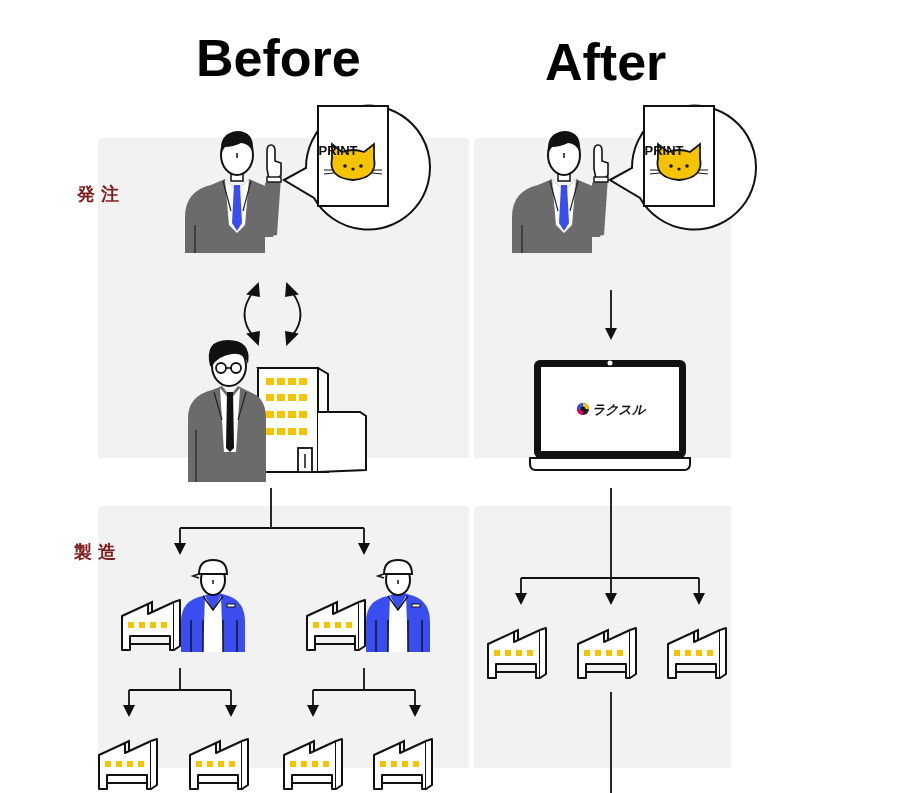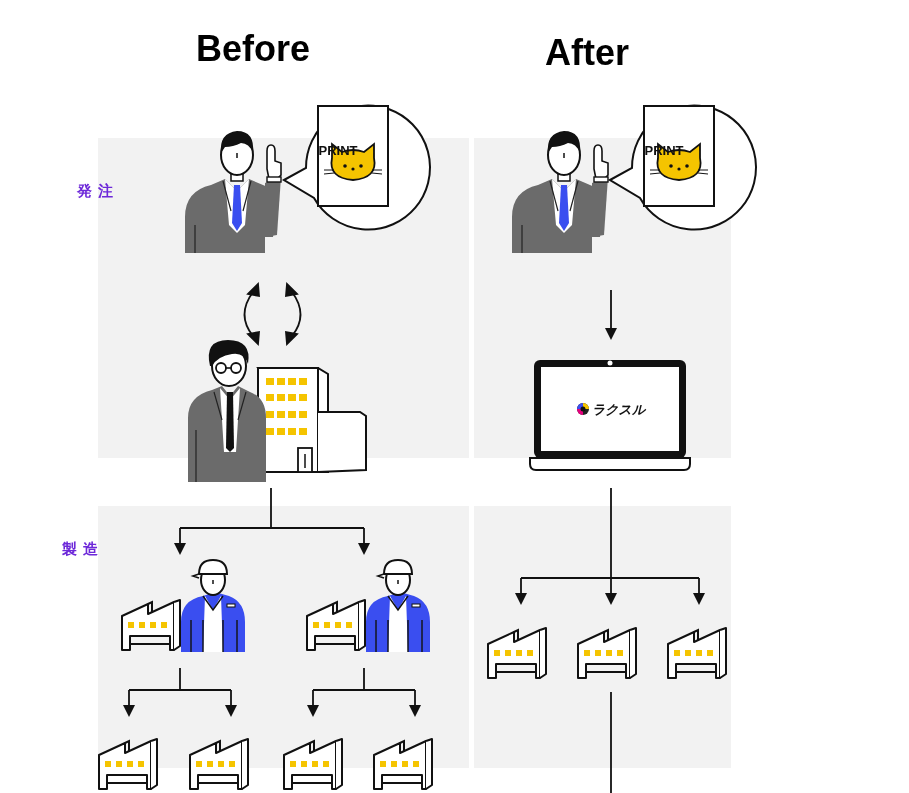--- a/index.html
+++ b/index.html
@@ -1,36 +1,36 @@
 <!DOCTYPE html>
 <html><head>
 <meta charset="utf-8">
 <style>
   html, body { margin: 0; padding: 0; background: #ffffff; }
   body { width: 909px; height: 793px; position: relative; overflow: hidden; font-family: "Liberation Sans", sans-serif; }
   .panel { position: absolute; background: #f2f2f2; }
-  .title { position: absolute; font-family: "Liberation Sans", sans-serif; font-weight: 700; font-size: 36px; color: #000; letter-spacing: 0px; }
-  .stage-label { position: absolute; font-family: "DejaVu Sans", sans-serif; font-weight: 700; font-size: 15px; color: #6d28d9; letter-spacing: 6px; }
+  .title { position: absolute; font-family: "Liberation Sans", sans-serif; font-weight: 700; font-size: 52px; color: #000; letter-spacing: 0px; }
+  .stage-label { position: absolute; font-family: "DejaVu Sans", sans-serif; font-weight: 700; font-size: 18px; color: #7f1d1d; letter-spacing: 6px; }
   svg.layer { position: absolute; left: 0; top: 0; }
   .print-text { font-family: "Liberation Sans", sans-serif; font-weight: 700; font-size: 13px; fill: #111; }
   .logo-text { font-family: "DejaVu Sans", sans-serif; font-weight: 700; font-size: 13px; fill: #111; font-style: italic; }
 </style>
 </head>
 <body>
 
 <div class="panel" style="left:98px; top:138px; width:371px; height:320px;"></div>
 <div class="panel" style="left:474px; top:138px; width:257px; height:320px;"></div>
 <div class="panel" style="left:98px; top:506px; width:371px; height:262px;"></div>
 <div class="panel" style="left:474px; top:506px; width:257px; height:262px;"></div>
 
 <div class="title" style="left:196px; top:28px;">Before</div>
 <div class="title" style="left:545px; top:32px;">After</div>
 
 <div class="stage-label" style="left:77px; top:182px;">発注</div>
-<div class="stage-label" style="left:62px; top:540px;">製造</div>
+<div class="stage-label" style="left:74px; top:540px;">製造</div>
 
 <svg class="layer" width="909" height="793" viewBox="0 0 909 793">
   <defs>
 
     <g id="client">
 
       <path d="M0,128 L0,92 Q0,66 26,60 L40,54 L52,66 L64,54 L78,60 Q90,64 92,82 L92,80 L88,112 L80,112 L80,128 Z" fill="#6b6b6b"></path>
 
       <path d="M80,58 L96,52 L92,110 L80,112 Z" fill="#6b6b6b"></path>
 

